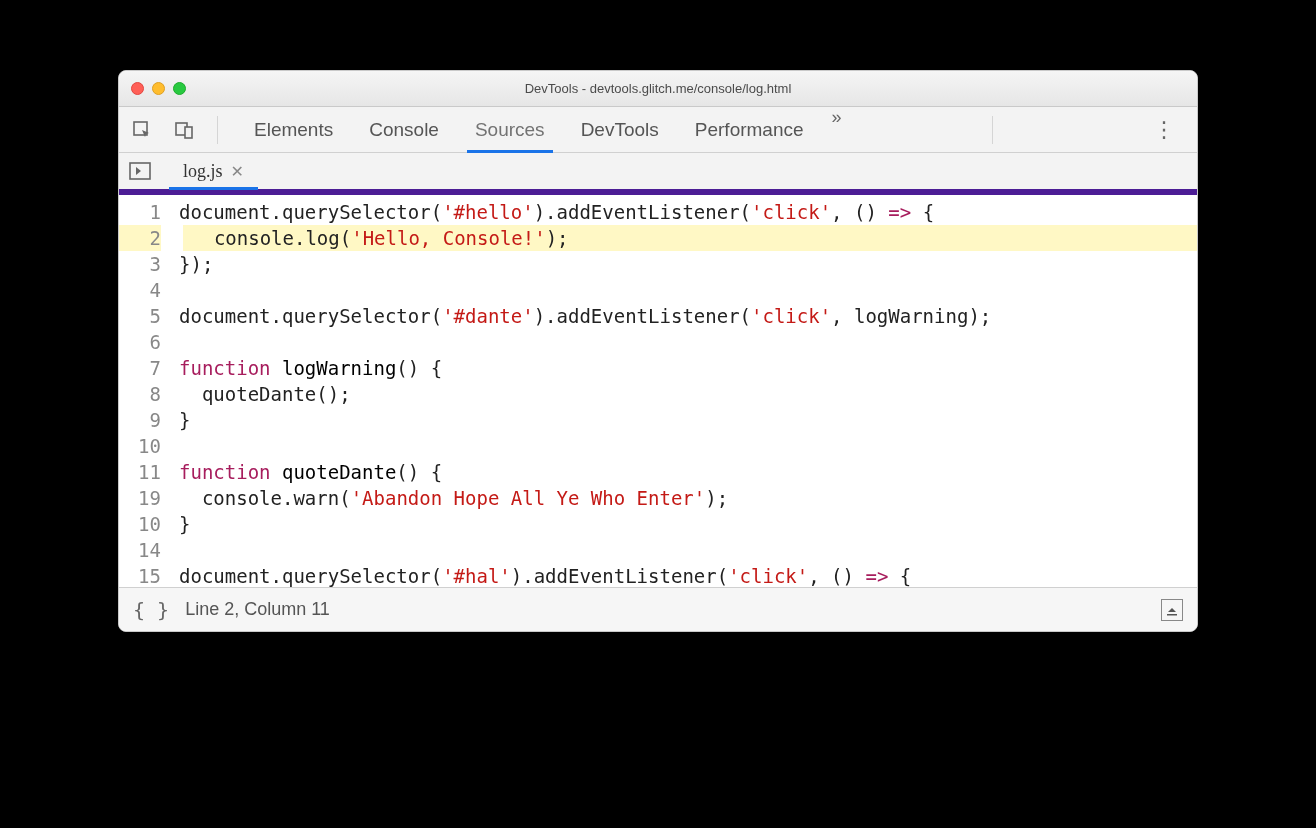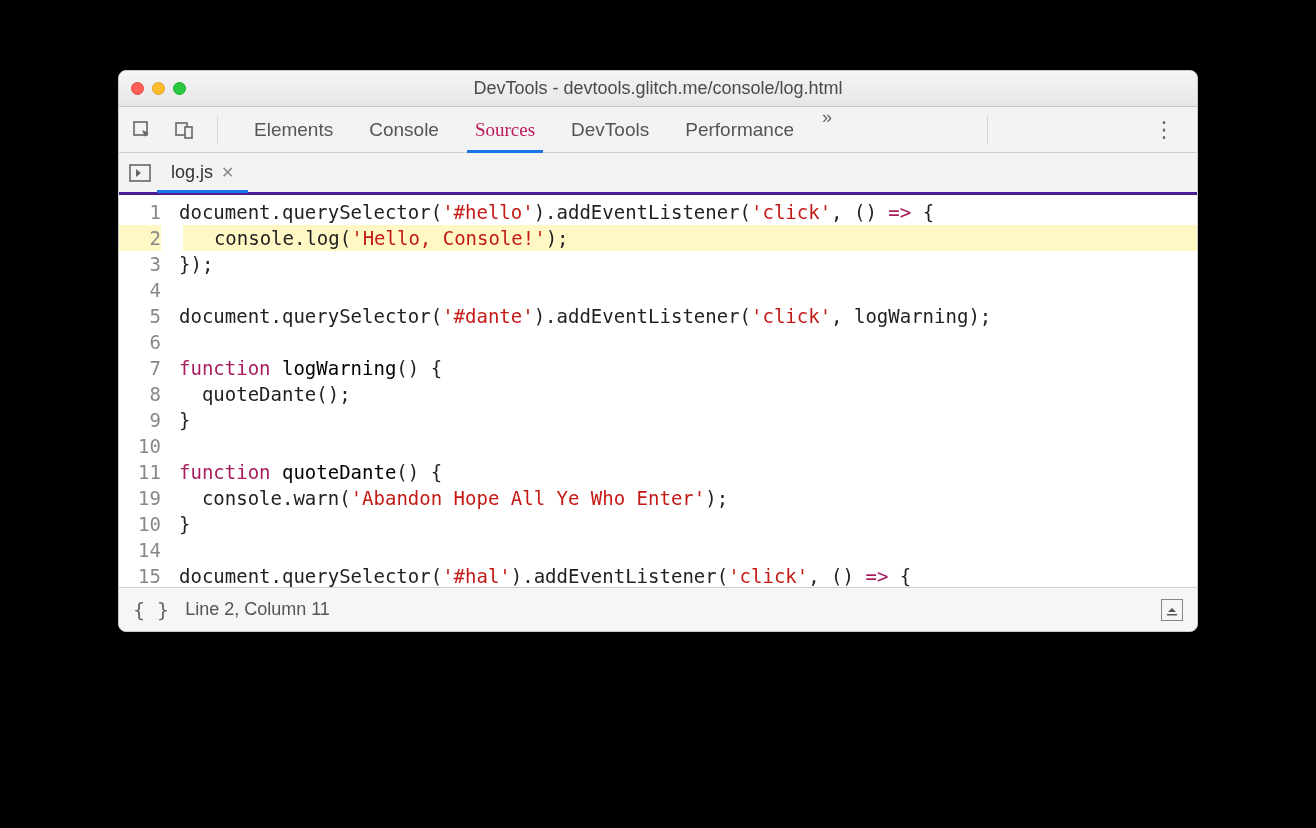--- a/index.html
+++ b/index.html
@@ -35,50 +35,50 @@
     gap: 8px;
   }
   .dot {
     width: 13px; height: 13px; border-radius: 50%;
   }
   .dot.red { background:#ff5f57; border:1px solid #e24640;}
   .dot.yellow { background:#ffbd2e; border:1px solid #dfa023;}
   .dot.green { background:#28c940; border:1px solid #1dac2c;}
   .title {
     position:absolute; left:0; right:0; text-align:center;
-    font-size:18px; color:#4b4b4b; pointer-events:none;
+    font-size:13px; color:#4b4b4b; pointer-events:none;
   }
   .topbar {
     height: 46px;
     background:#f3f3f3;
     border-bottom:1px solid #d0d0d0;
     display:flex; align-items:center;
     padding:0 8px;
     gap:12px;
   }
   .iconbtn {
     width:30px; height:30px; display:flex; align-items:center; justify-content:center;
     color:#5a5a5a;
   }
   .sep { width:1px; height:28px; background:#d5d5d5; margin:0 6px;}
   .tabs { display:flex; align-items:stretch; height:100%; }
   .tab {
     padding:0 18px; display:flex; align-items:center;
     font-size:19px; color:#555; position:relative; cursor:default;
   }
-  .tab.active { color:#be185d;font-family:Liberation Serif, serif; }
+  .tab.active { color:#737373; }
   .tab.active::after{
     content:""; position:absolute; left:10px; right:10px; bottom:-1px;
     height:3px; background:#1a73e8;
   }
   .chev { font-size:18px; color:#666; padding:0 10px;}
   .kebab { margin-left:auto; font-size:22px; color:#666; padding:0 14px;}
   .tabstrip {
-    height:42px; background:#f3f3f3; border-bottom:3px solid #4c1d95;
-    display:flex; align-items:center; padding:0 8px; gap:4px;
+    height:42px; background:#f3f3f3; border-bottom:6px solid #4c1d95;
+    display:flex; align-items:center; padding:0 8px; gap:16px;font-family:Liberation Serif, serif;
   }
   .panebtn { width:26px; height:26px; display:flex; align-items:center; justify-content:center; color:#666;}
   .filetab {
     height:100%; display:flex; align-items:center; gap:8px;
     padding:0 14px; font-size:18px; color:#333; position:relative;
   }
   .filetab.active::after{
     content:""; position:absolute; left:0; right:0; bottom:-1px; height:3px; background:#1a73e8;
   }
   .close-x { color:#888; font-size:16px;}

